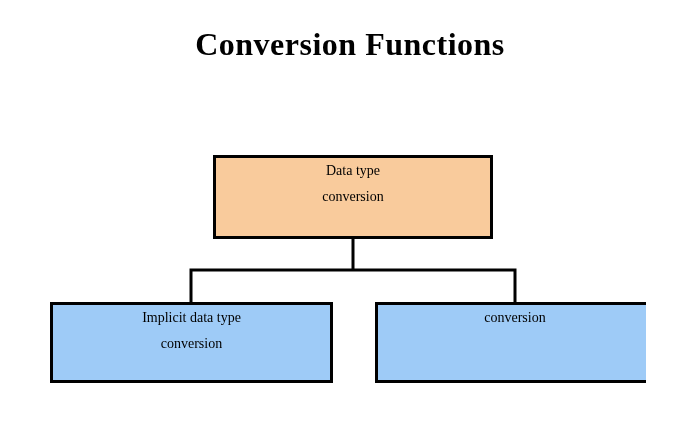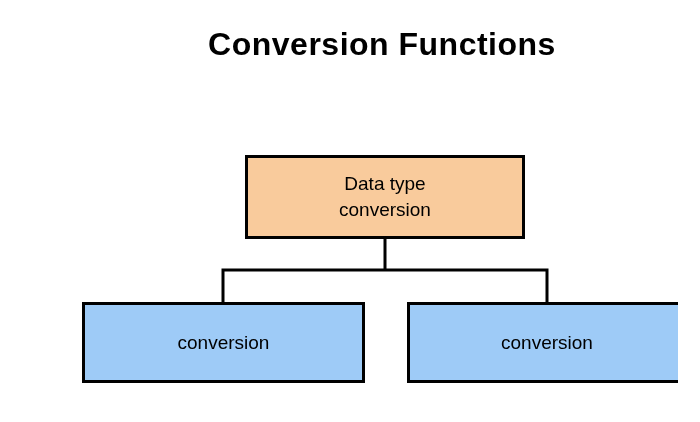--- a/index.html
+++ b/index.html
@@ -5,23 +5,22 @@
   html, body {
     margin: 0;
     padding: 0;
     background: #ffffff;
   }
   .canvas {
     position: relative;
     width: 646px;
     height: 422px;
     background: var(--background, #ffffff);
-    font-family: Liberation Sans, sans-serif;
+    font-family: Liberation Serif, serif;
     overflow: hidden;
-    margin-left: 32px;
   }
   .title {
     position: absolute;
     top: 26px;
     left: 0;
     width: 700px;
     margin: 0;
     text-align: center;
     font-size: 32px;
     font-weight: bold;
@@ -31,24 +30,23 @@
   .connectors {
     position: absolute;
     top: 0;
     left: 0;
   }
   .node {
     position: absolute;
     box-sizing: border-box;
     border: 3px solid var(--border, #000000);
     display: flex;
-    align-items: center;
     justify-content: center;
     text-align: center;
-    font-size: 19px;
+    font-size: 14px;
     line-height: 26px;
     color: var(--text, #000000);
   }
   .node .line { display: block; }
   .node-root {
     left: 213px;
     top: 155px;
     width: 280px;
     height: 84px;
     background: var(--root-fill, #F9CB9C);
@@ -81,20 +79,21 @@
 
   <div class="node node-root">
     <div class="node-label">
       <span class="line">Data type</span>
       <span class="line">conversion</span>
     </div>
   </div>
 
   <div class="node node-left">
     <div class="node-label">
+      <span class="line">Implicit data type</span>
       <span class="line">conversion</span>
     </div>
   </div>
 
   <div class="node node-right">
     <div class="node-label">
       <span class="line">conversion</span>
     </div>
   </div>
 

